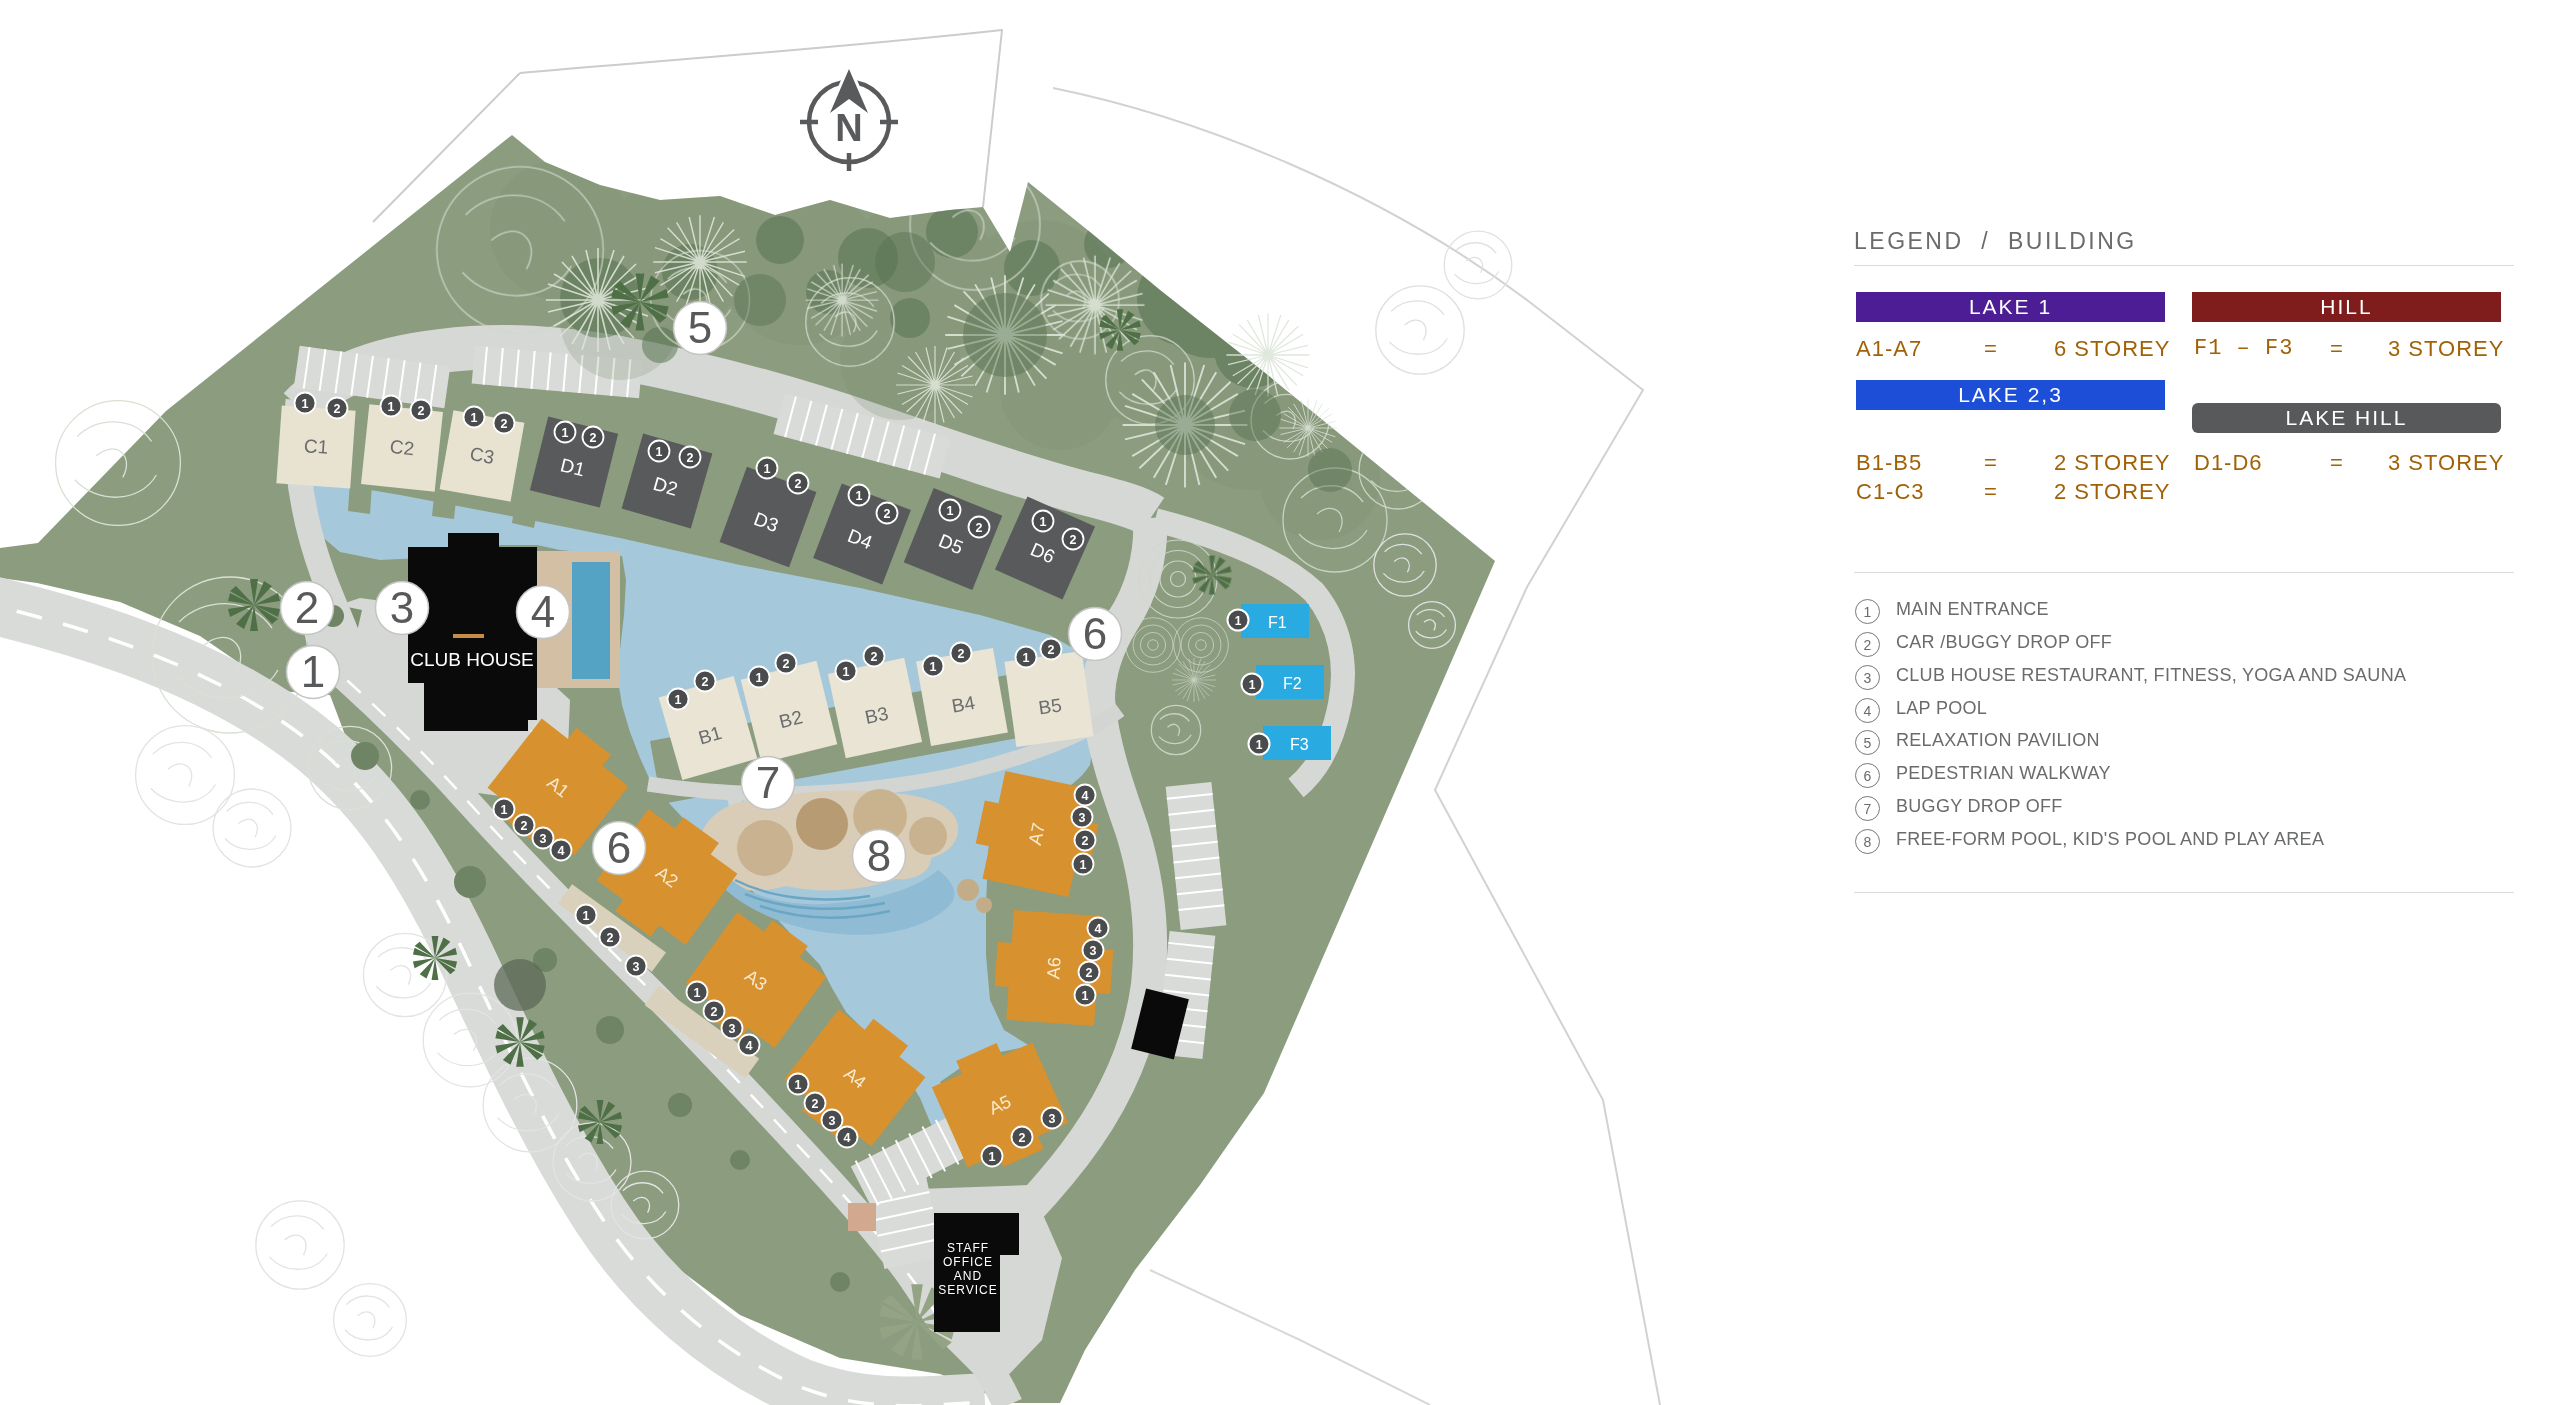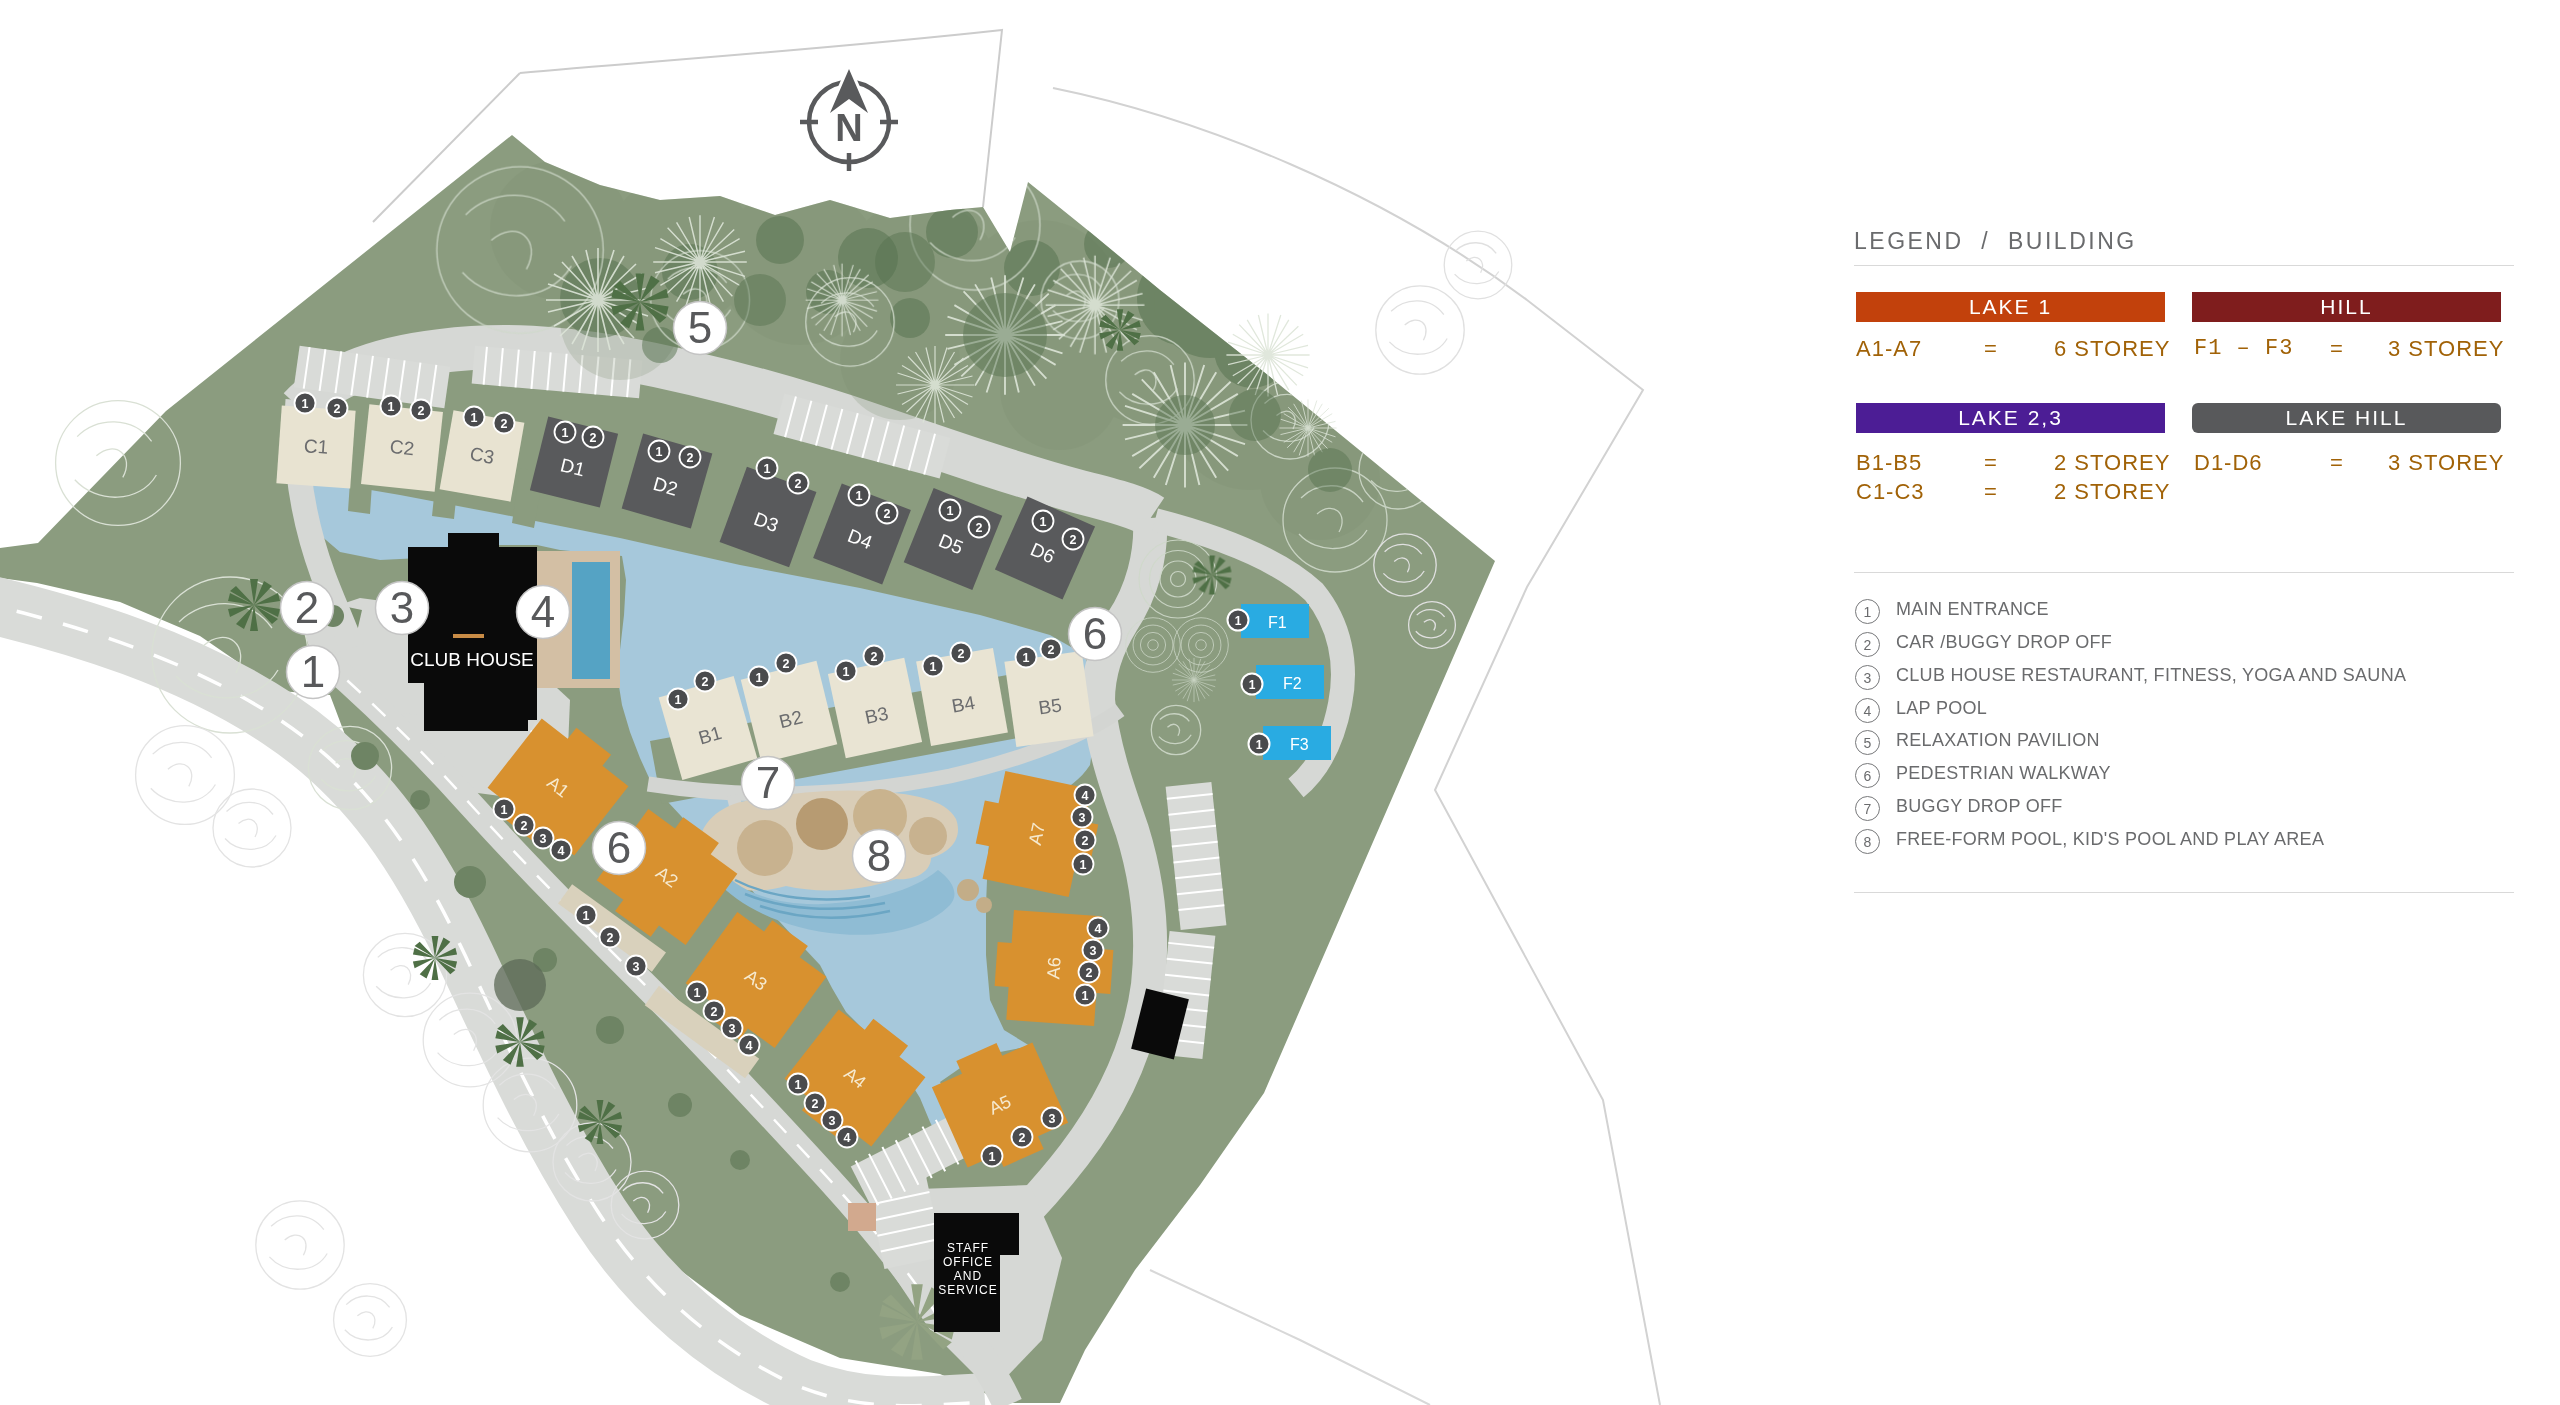--- a/index.html
+++ b/index.html
@@ -743,33 +743,33 @@
 <path d="M800,122 L818,122 M880,122 L898,122 M849,153 L849,171"></path>
 </g>
 <path d="M849,69 L868,113 L849,99 L830,113 Z" fill="#595a5c" stroke="#ffffff" stroke-width="6" paint-order="stroke"></path>
 <text x="849" y="141" font-size="38" font-weight="bold" fill="#595a5c" text-anchor="middle">N</text>
 </svg>
 
 <div class="leg lt" style="left:1854px;top:228px;">LEGEND&nbsp;&nbsp;/&nbsp;&nbsp;BUILDING</div>
 
 <div class="hr" style="top:265px;"></div>
 
-<div class="bar" style="left:1856px;top:292px;background:#c2410c;">LAKE 1</div>
+<div class="bar" style="left:1856px;top:292px;background:#4c1d95;">LAKE 1</div>
 
 <div class="bar" style="left:2192px;top:292px;background:#7f1d1d;">HILL</div>
 
 <div class="srow" style="left:1856px;top:336px;">A1-A7</div>
 <div class="srow" style="left:1984px;top:336px;">=</div>
 <div class="srow" style="left:2054px;top:336px;">6 STOREY</div>
 
 <div class="srow" style="left:2194px;top:336px;font-family:Liberation Mono, monospace;">F1 – F3</div>
 <div class="srow" style="left:2330px;top:336px;">=</div>
 <div class="srow" style="left:2388px;top:336px;">3 STOREY</div>
 
-<div class="bar" style="left:1856px;top:403px;background:#4c1d95;">LAKE 2,3</div>
+<div class="bar" style="left:1856px;top:380px;background:#1d4ed8;">LAKE 2,3</div>
 
 <div class="bar" style="left:2192px;top:403px;background:#58595b;border-radius:6px;">LAKE HILL</div>
 
 <div class="srow" style="left:1856px;top:450px;">B1-B5</div>
 <div class="srow" style="left:1984px;top:450px;">=</div>
 <div class="srow" style="left:2054px;top:450px;">2 STOREY</div>
 
 <div class="srow" style="left:1856px;top:479px;">C1-C3</div>
 <div class="srow" style="left:1984px;top:479px;">=</div>
 <div class="srow" style="left:2054px;top:479px;">2 STOREY</div>

